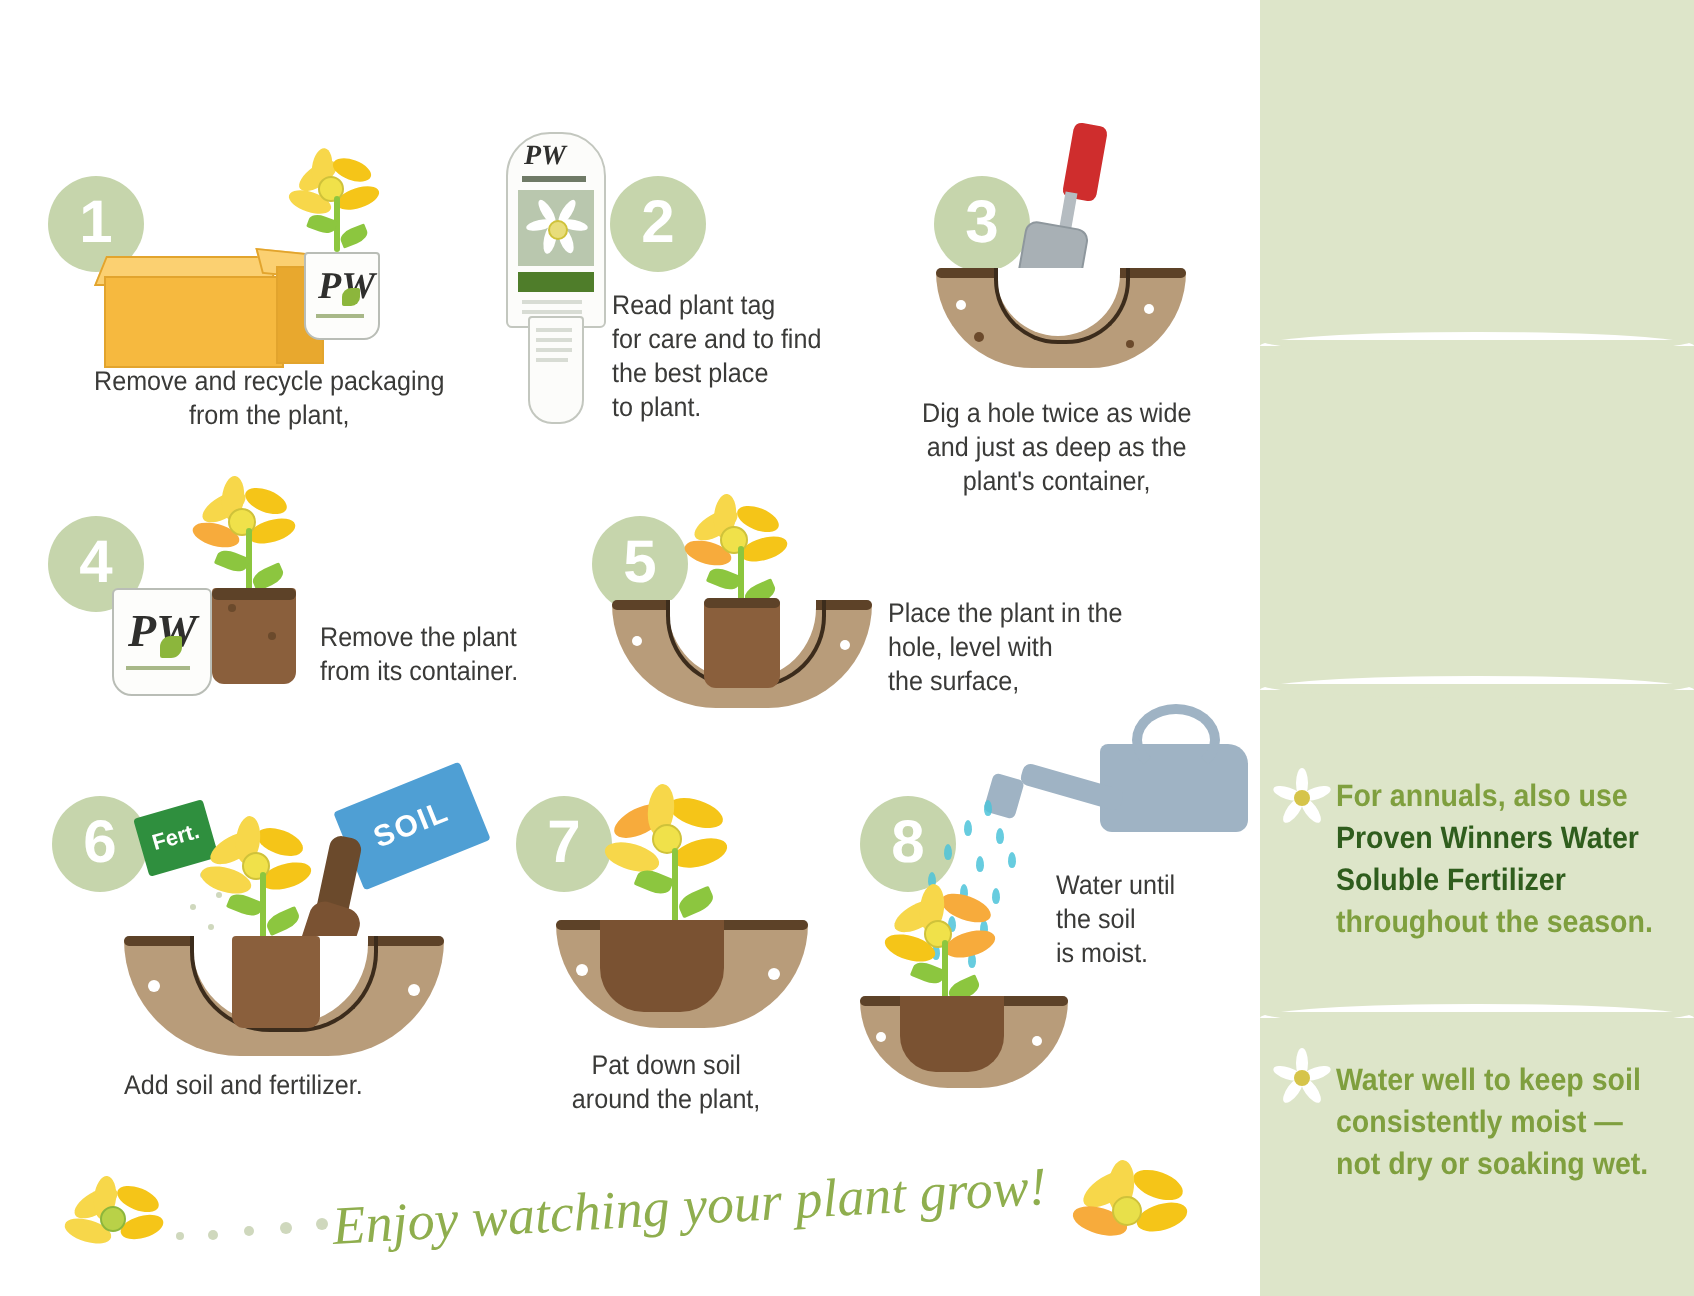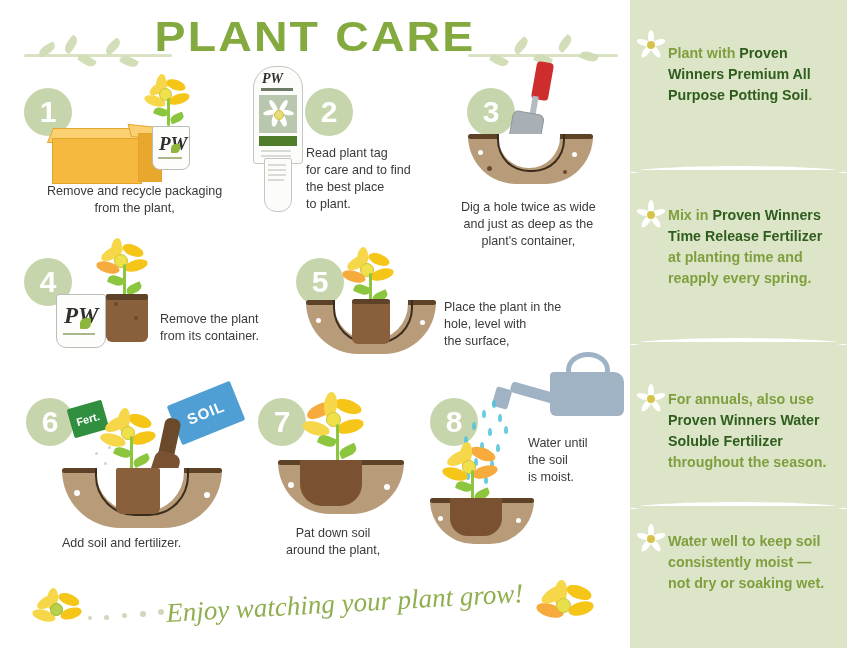--- a/index.html
+++ b/index.html
@@ -119,37 +119,20 @@
   .daisy .dc{position:absolute;left:11px;top:11px;width:8px;height:8px;
      border-radius:50%;background:#d6c44a;}
 </style>
 </head>
 <body>
 
 <div id="page">
 
   <div id="main">
 
-    <div class="title-wrap">
-      <div class="vine left"></div>
-      <div class="leaf" style="left:38px;top:33px;transform:rotate(-28deg);"></div>
-      <div class="leaf" style="left:62px;top:28px;transform:rotate(-52deg);"></div>
-      <div class="leaf" style="left:78px;top:44px;transform:rotate(34deg);"></div>
-      <div class="leaf" style="left:104px;top:30px;transform:rotate(-40deg);"></div>
-      <div class="leaf" style="left:120px;top:45px;transform:rotate(28deg);"></div>
-
-      <div class="vine right"></div>
-      <div class="leaf" style="left:490px;top:44px;transform:rotate(30deg);"></div>
-      <div class="leaf" style="left:512px;top:29px;transform:rotate(-45deg);"></div>
-      <div class="leaf" style="left:534px;top:43px;transform:rotate(26deg);"></div>
-      <div class="leaf" style="left:556px;top:27px;transform:rotate(-48deg);"></div>
-      <div class="leaf" style="left:580px;top:40px;transform:rotate(22deg);"></div>
-
-      <div class="title">PLANT CARE</div>
-    </div>
 
     <div class="circle" style="left:24px;top:88px;">1</div>
     <div class="art">
       <div class="box-flap" style="left:50px;top:128px;width:86px;height:13px;transform:skewX(-22deg);"></div>
       <div class="box-flap" style="left:130px;top:126px;width:38px;height:11px;transform:skewX(20deg) rotate(6deg);"></div>
       <div class="box-body" style="left:52px;top:138px;width:88px;height:44px;"></div>
       <div class="box-body" style="left:138px;top:133px;width:22px;height:47px;background:#e8a82e;"></div>
     </div>
 
     <div class="art">
@@ -385,51 +368,25 @@
       <div class="petal" style="left:566px;top:586px;width:26px;height:13px;background:#f5c518;transform:rotate(20deg);"></div>
       <div class="petal" style="left:536px;top:604px;width:28px;height:13px;background:#f7ab3c;transform:rotate(16deg);"></div>
       <div class="petal" style="left:568px;top:602px;width:26px;height:13px;background:#f5c518;transform:rotate(-16deg);"></div>
       <div class="petal" style="left:554px;top:580px;width:13px;height:26px;background:#f7d74a;transform:rotate(6deg);"></div>
       <div class="fcenter" style="left:556px;top:598px;width:13px;height:13px;background:#e8e04a;"></div>
     </div>
   </div>
 
   <div id="sidebar">
 
-    <div class="side-block" style="top:0;height:166px;">
-      <div class="daisy" style="left:6px;top:30px;">
-        <span class="dp" style="transform:rotate(0deg);"></span>
-        <span class="dp" style="transform:rotate(72deg);"></span>
-        <span class="dp" style="transform:rotate(144deg);"></span>
-        <span class="dp" style="transform:rotate(216deg);"></span>
-        <span class="dp" style="transform:rotate(288deg);"></span>
-        <span class="dc"></span>
-      </div>
-      <div class="side-text" style="top:42px;">
-        <span>Plant with </span><b>Proven Winners Premium All Purpose Potting Soil</b><span>.</span>
-      </div>
-    </div>
     <div class="divider" style="top:166px;">
       <div class="w"></div>
         <div class="w2"></div>
     </div>
 
-    <div class="side-block" style="top:178px;height:160px;">
-      <div class="daisy" style="left:6px;top:22px;">
-        <span class="dp" style="transform:rotate(0deg);"></span>
-        <span class="dp" style="transform:rotate(72deg);"></span>
-        <span class="dp" style="transform:rotate(144deg);"></span>
-        <span class="dp" style="transform:rotate(216deg);"></span>
-        <span class="dp" style="transform:rotate(288deg);"></span>
-        <span class="dc"></span>
-      </div>
-      <div class="side-text" style="top:26px;">
-        <span>Mix in </span><b>Proven Winners Time Release Fertilizer</b><span> at planting time and reapply every spring.</span>
-      </div>
-    </div>
     <div class="divider" style="top:338px;">
       <div class="w"></div>
         <div class="w2"></div>
     </div>
 
     <div class="side-block" style="top:370px;height:152px;">
       <div class="daisy" style="left:6px;top:14px;">
         <span class="dp" style="transform:rotate(0deg);"></span>
         <span class="dp" style="transform:rotate(72deg);"></span>
         <span class="dp" style="transform:rotate(144deg);"></span>

